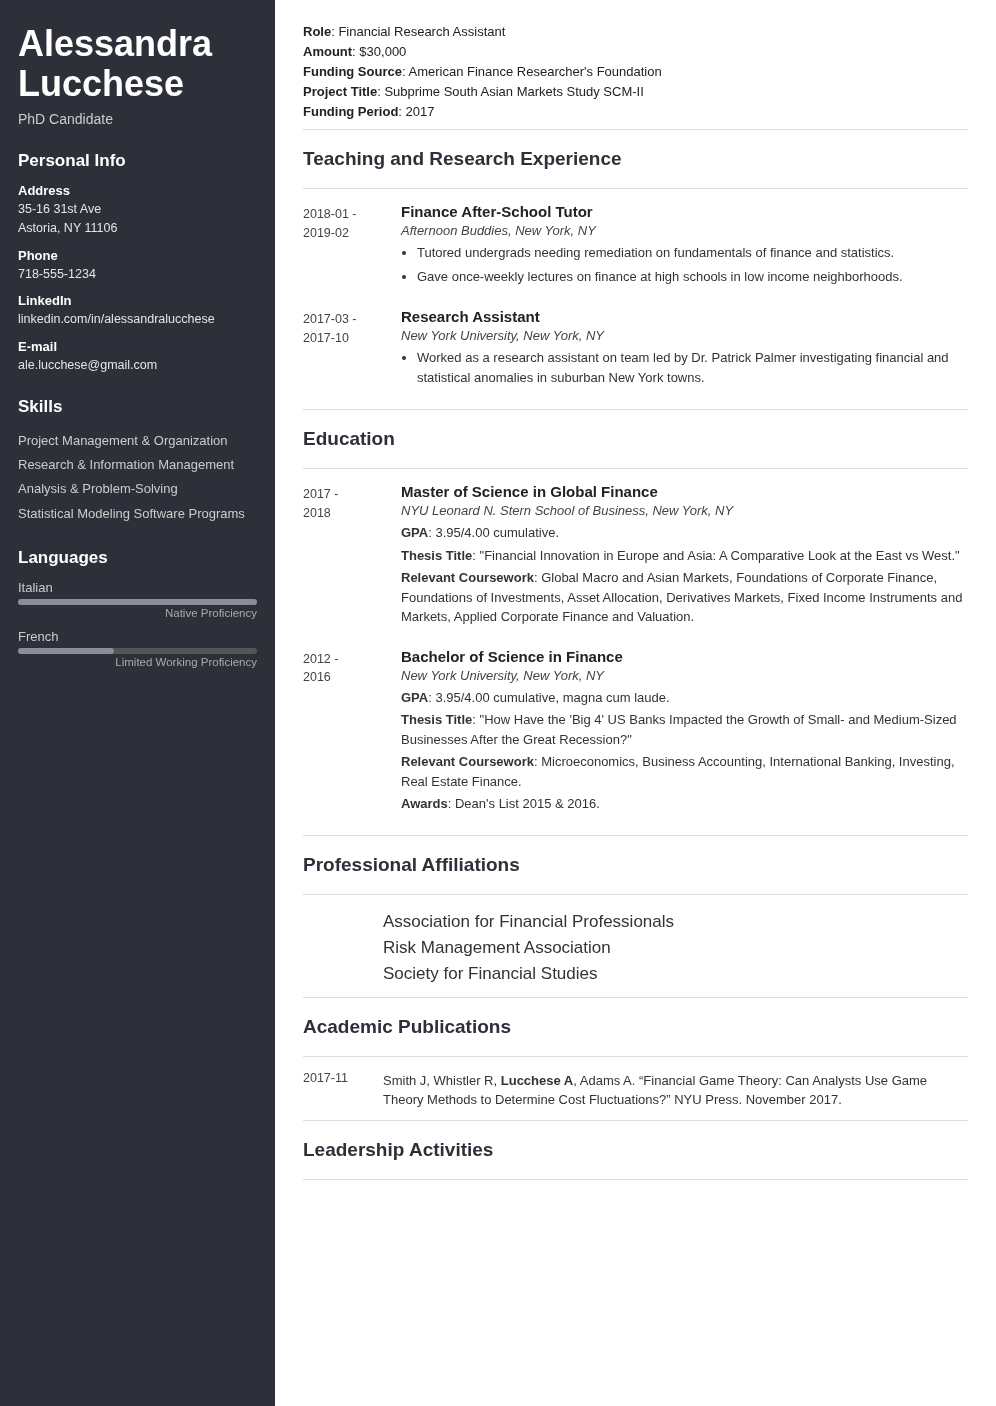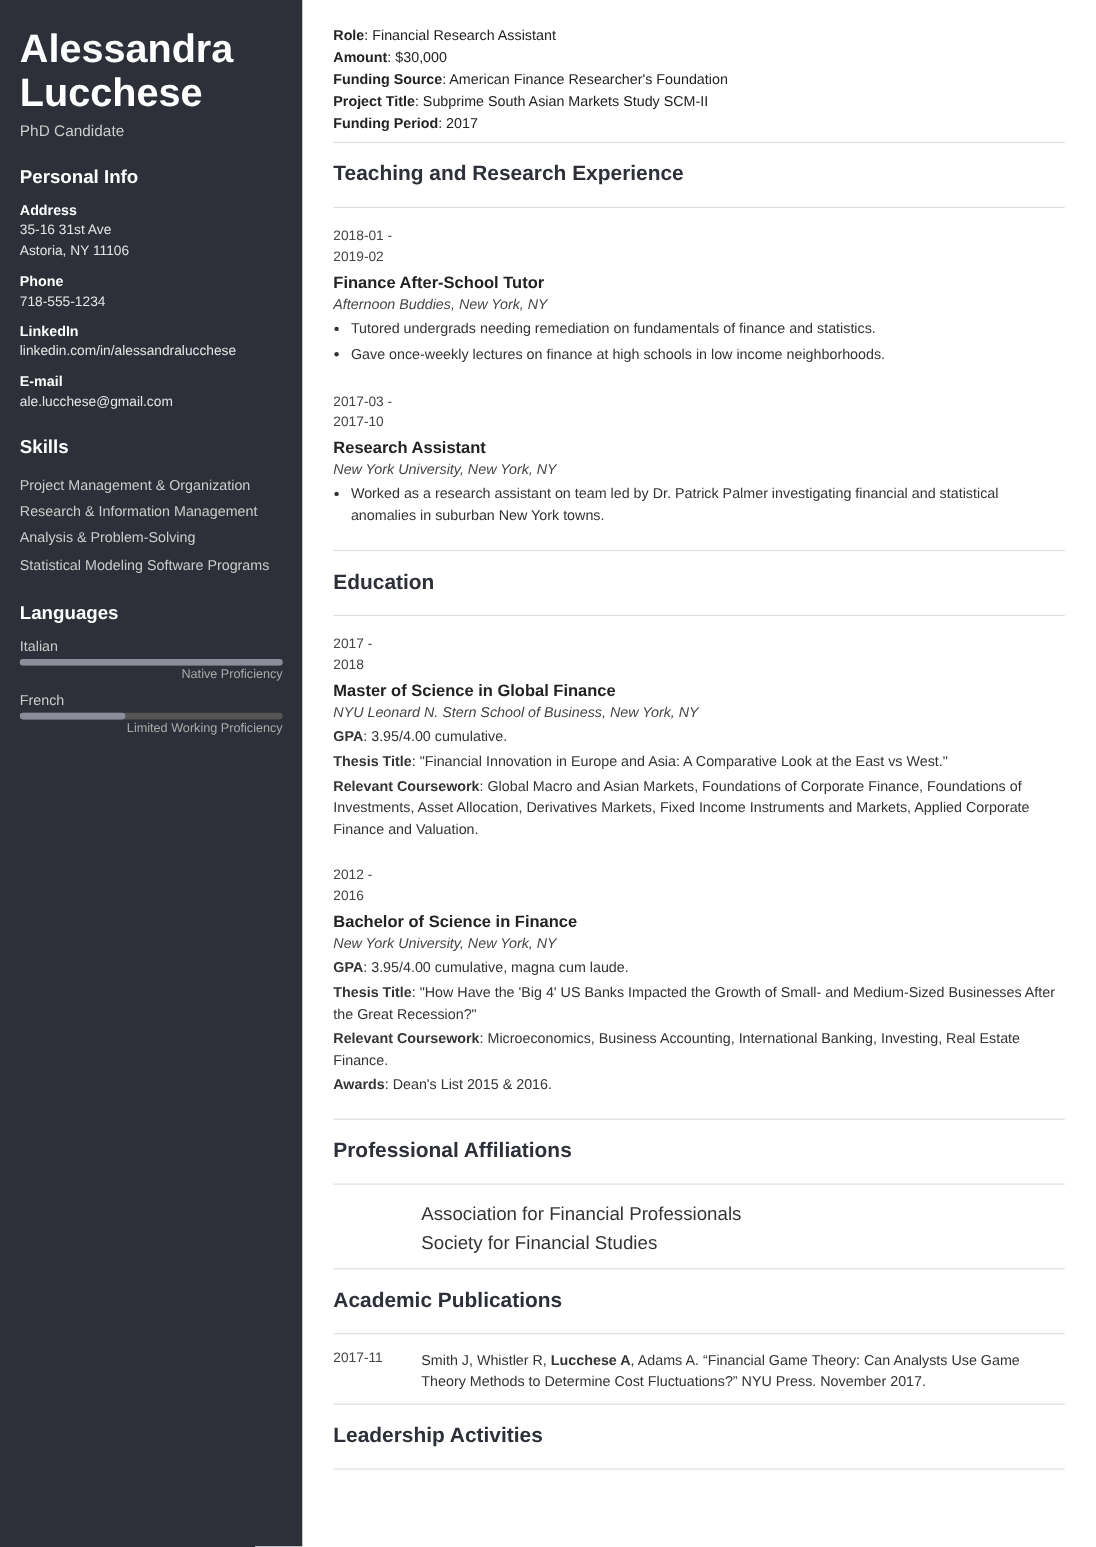--- a/index.html
+++ b/index.html
@@ -102,23 +102,22 @@
     .info-line {
       font-size: 13px;
       margin-bottom: 5px;
       color: #222;
     }
     .info-line strong {
       font-weight: 700;
     }
     .exp-entry {
       display: flex;
-      gap: 6px;
+      gap: 18px;
       margin-bottom: 18px;
-      flex-direction: column;
     }
     .exp-date {
       min-width: 80px;
       font-size: 12.5px;
       color: #444;
       padding-top: 2px;
       line-height: 1.5;
     }
     .exp-content {
       flex: 1;
@@ -314,20 +313,21 @@
         </div>
       </div>
     </div>
 
   <hr class="section-divider">
 
   <div class="section-title">Professional Affiliations</div>
 
   <ul class="affiliations-list" id="affiliations-list">
       <li>Association for Financial Professionals</li>
+      <li>Risk Management Association</li>
       <li>Society for Financial Studies</li>
     </ul>
 
   <hr class="section-divider">
 
   <div class="section-title">Academic Publications</div>
 
   <div id="publications-container">
       <div class="pub-entry">
         <div class="pub-date">2017-11</div>

